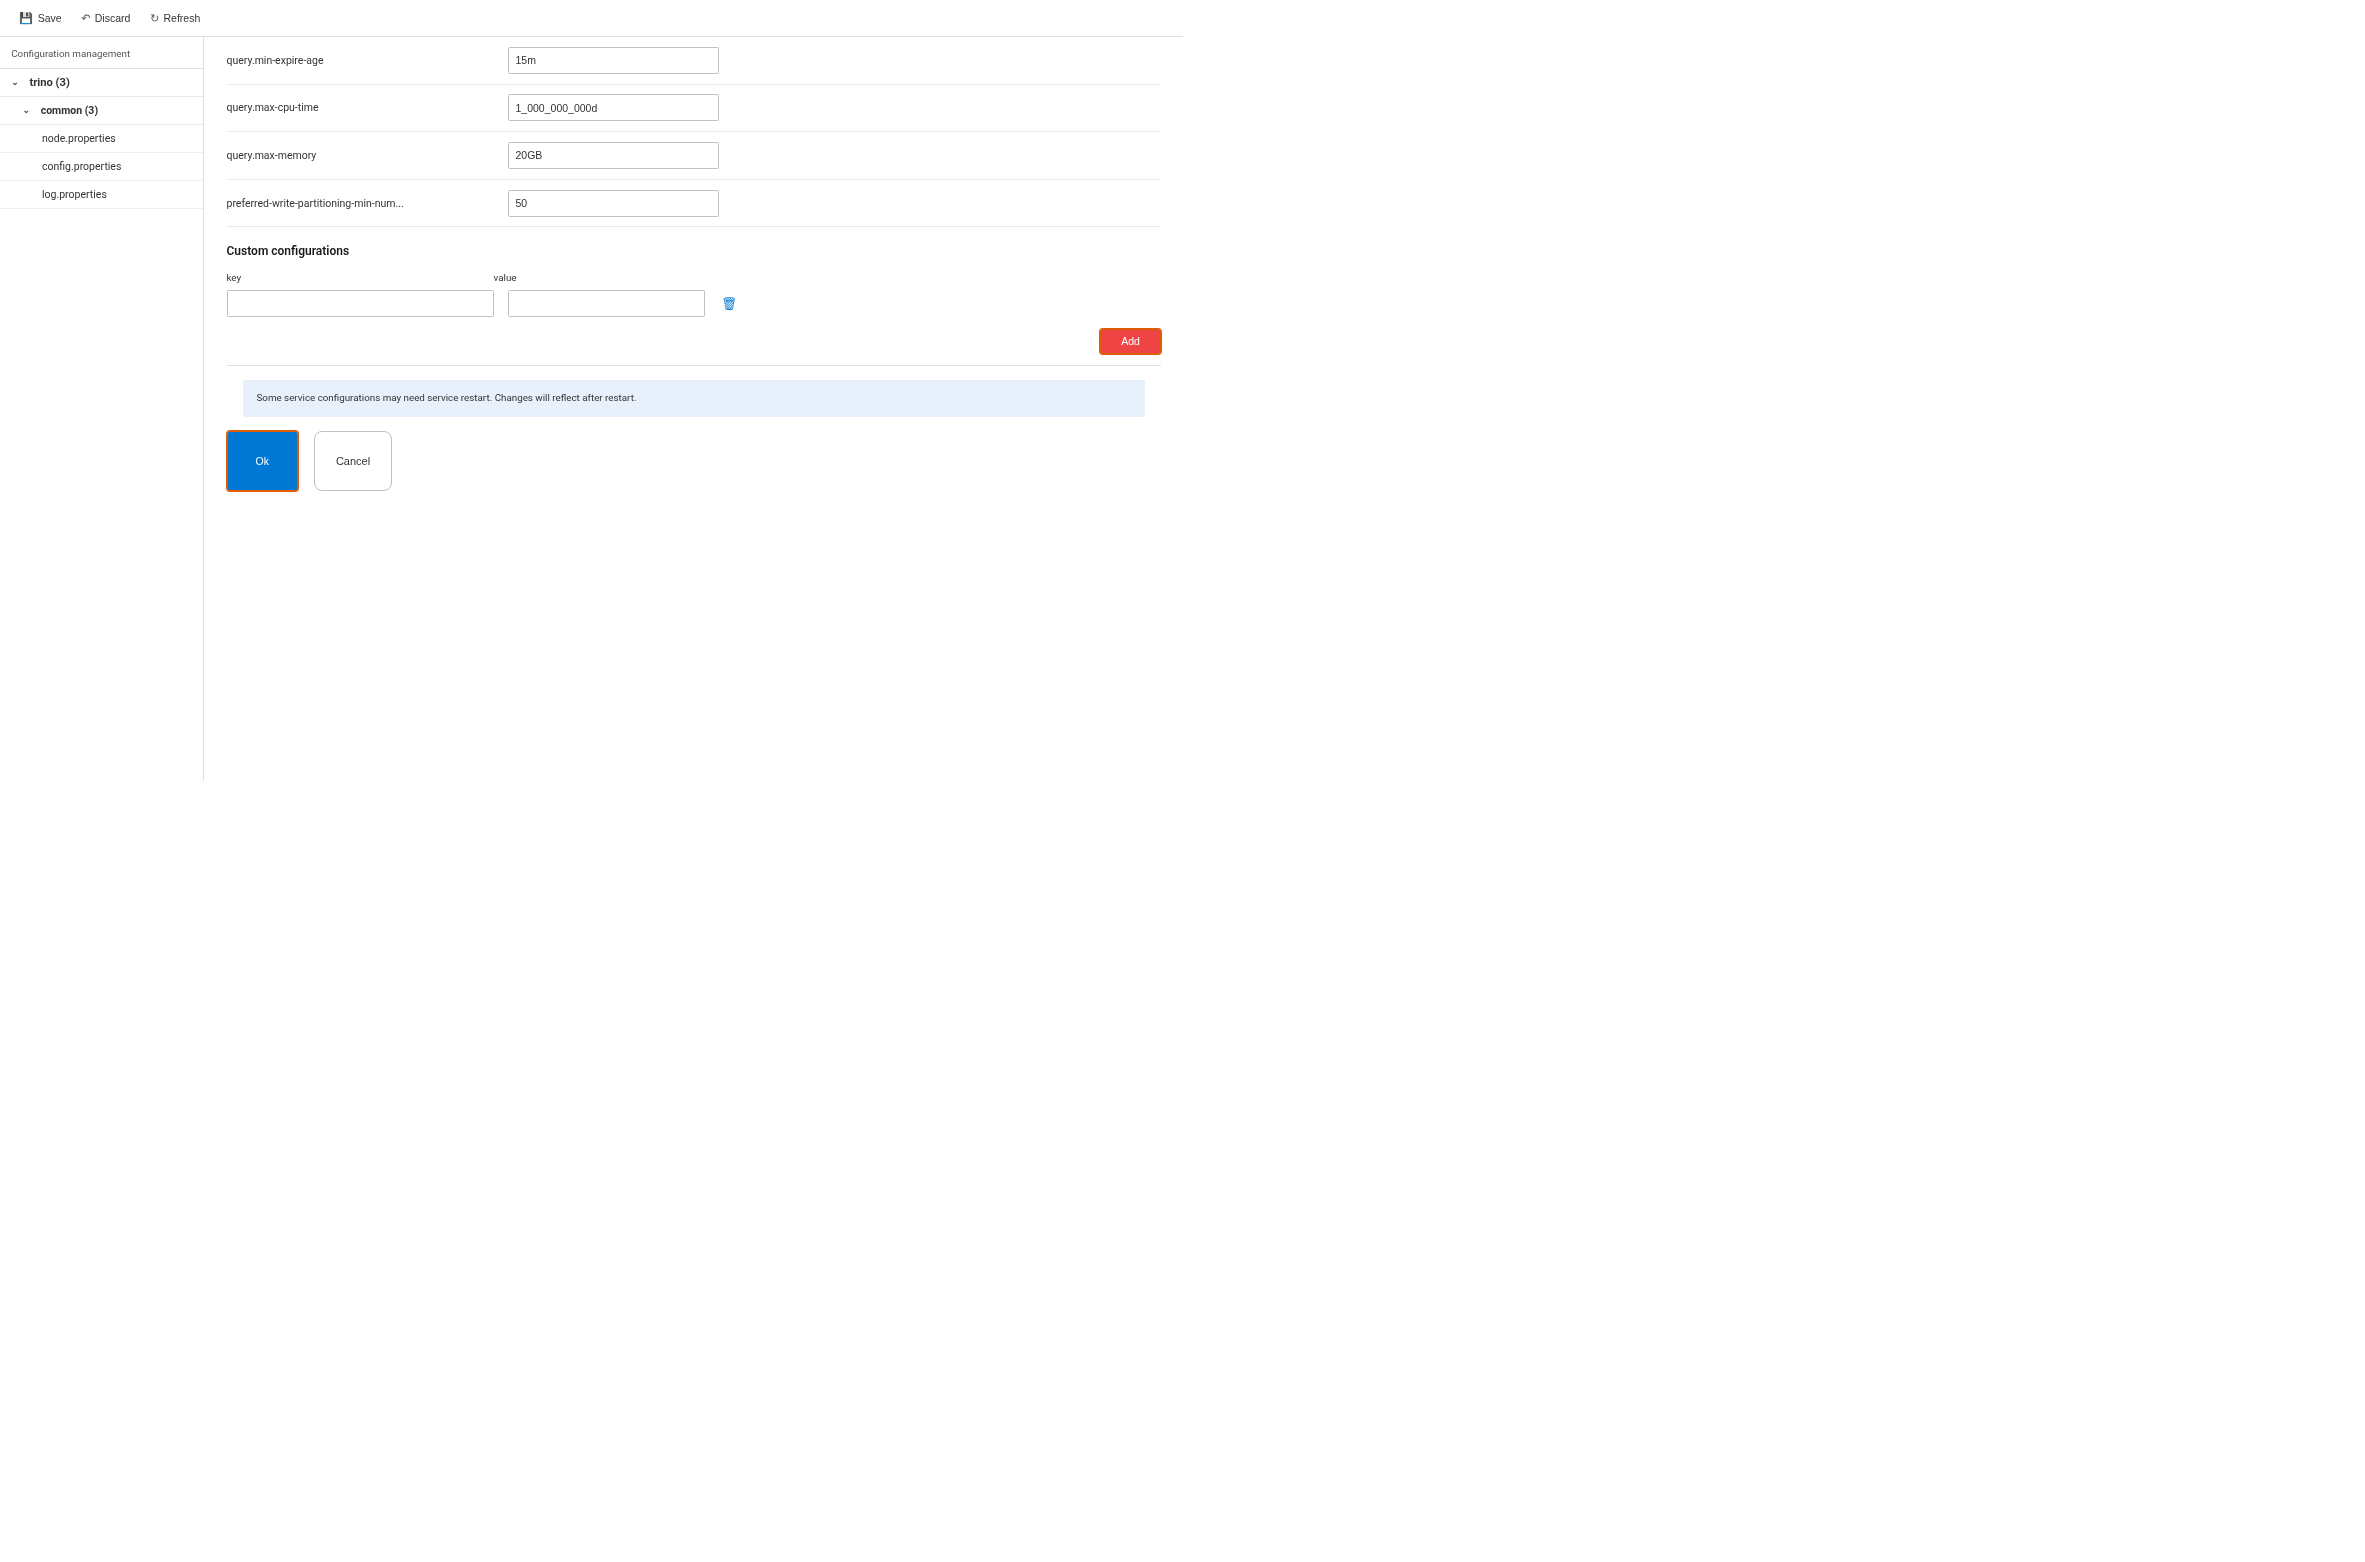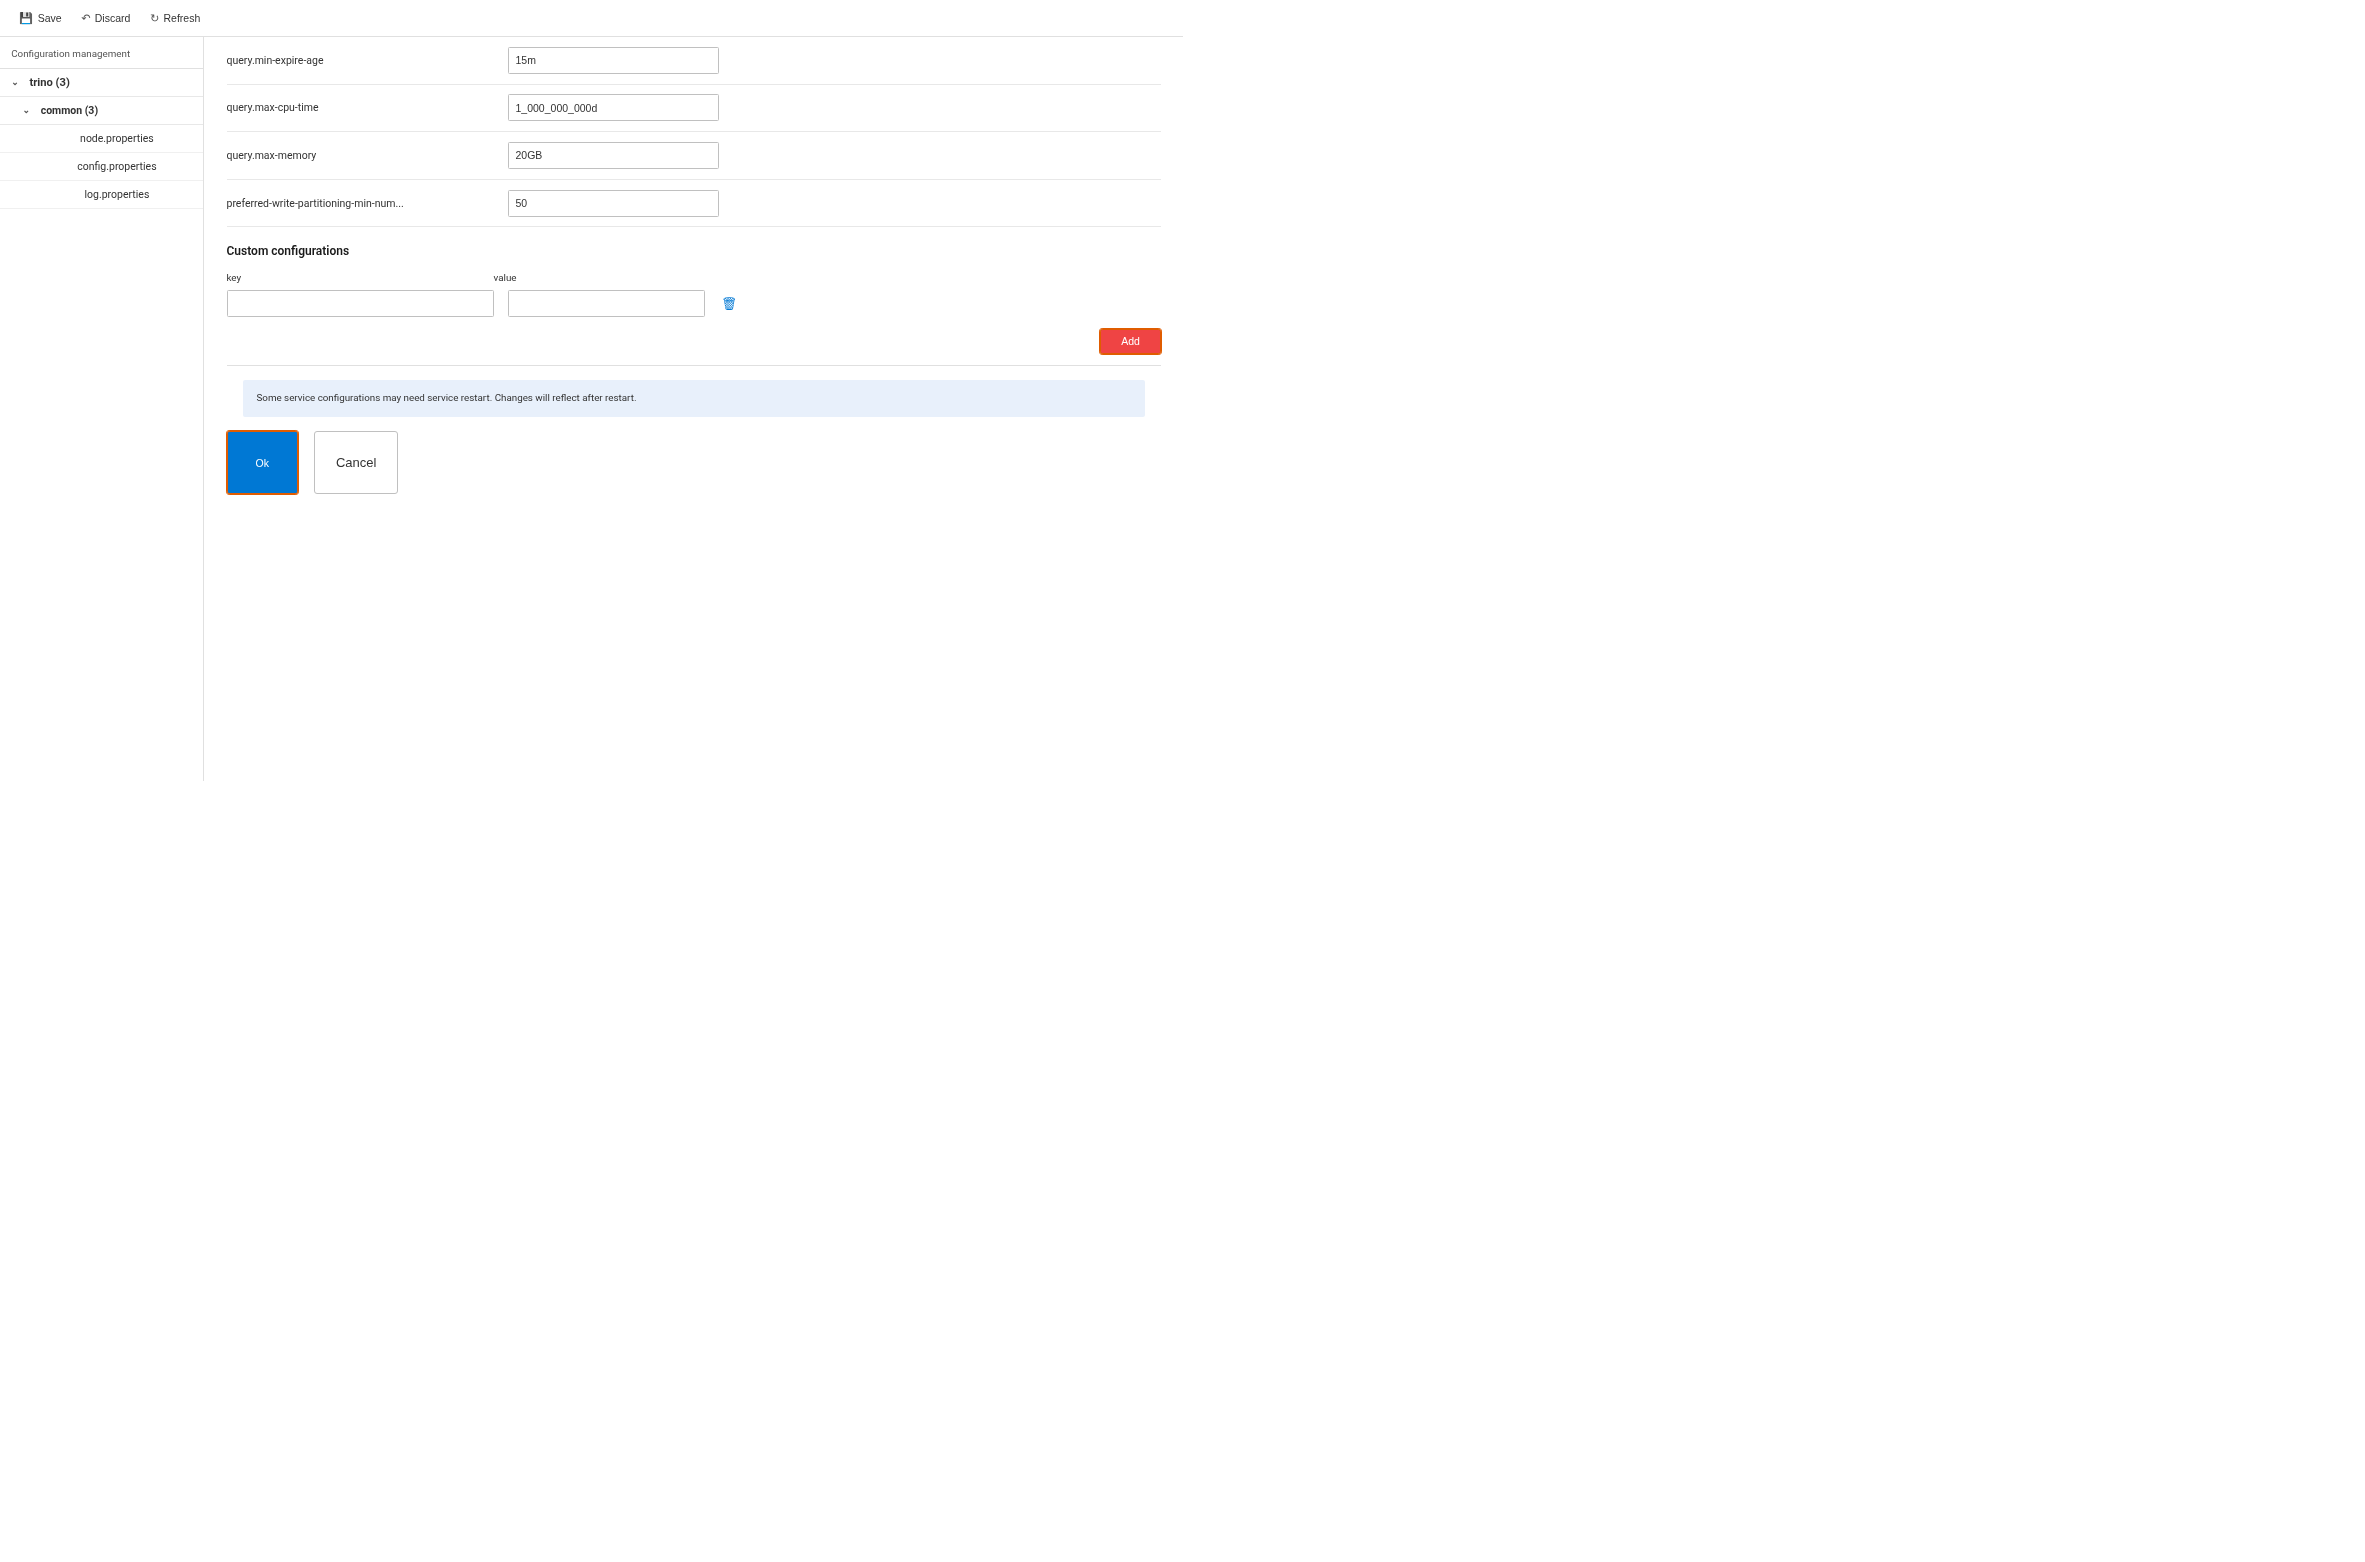--- a/index.html
+++ b/index.html
@@ -86,21 +86,20 @@
       font-weight: 700;
       font-size: 10.5px;
       padding-left: 22.5px;
       border-bottom: 0.7px solid #e8e8e8;
     }
     .tree-item.level-2 {
       padding-left: 42px;
       font-weight: 400;
       border-bottom: 0.7px solid #f0f0f0;
       color: #333;
-      justify-content: center;
     }
 
     
     .content {
       flex: 1;
       overflow-y: auto;
       padding: 0 22.5px 22.5px 22.5px;
     }
 
     
@@ -232,23 +231,23 @@
       cursor: pointer;
       border-radius: 2.1px;
       outline: 1.4px solid #e05c00;
       outline-offset: 0.7px;
     }
     .cancel-btn {
       background: white;
       color: #333;
       border: 0.7px solid #c0c0c0;
       padding: 23px 21px;
-      font-size: 13px;
-      cursor: pointer;
-      border-radius: 3px;
+      font-size: 11px;
+      cursor: pointer;
+      border-radius: 8px;
     }
   </style>
 </head>
 <body>
 
 <div class="toolbar">
   <button class="toolbar-btn">
     <span class="btn-icon">💾</span>
     <span>Save</span>
   </button>

